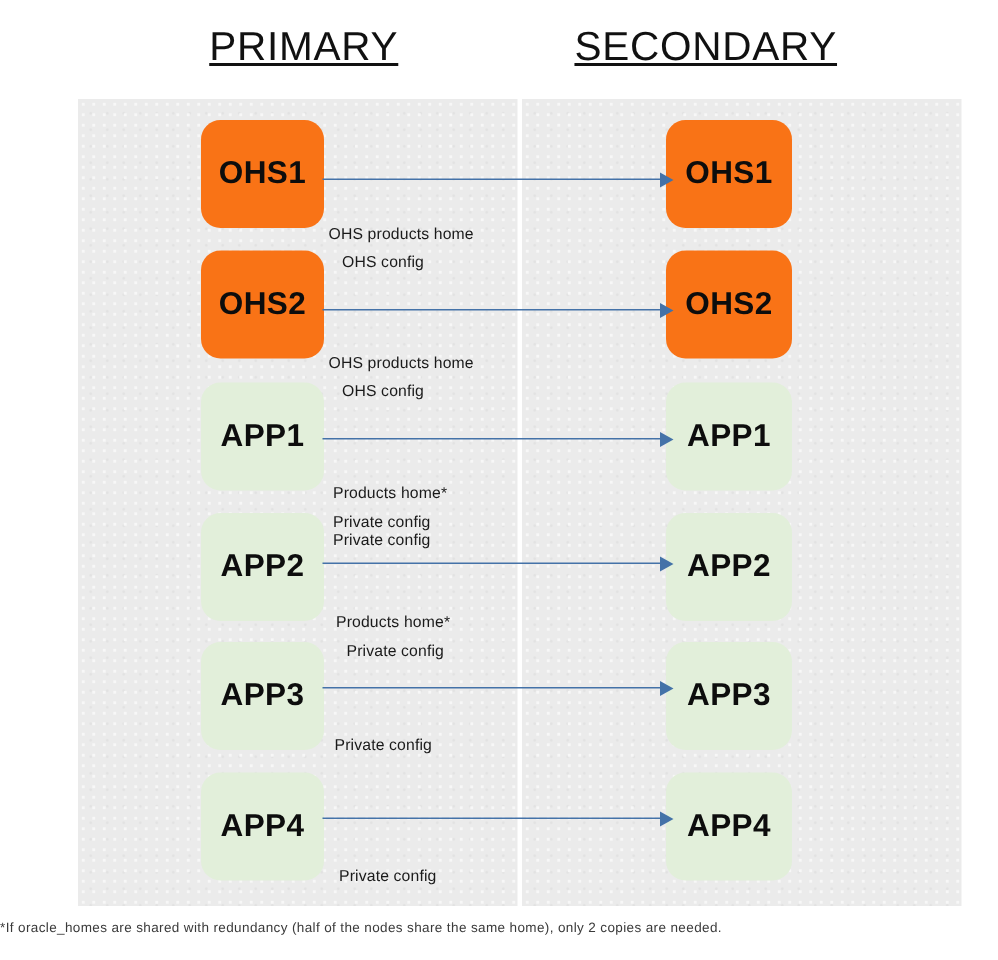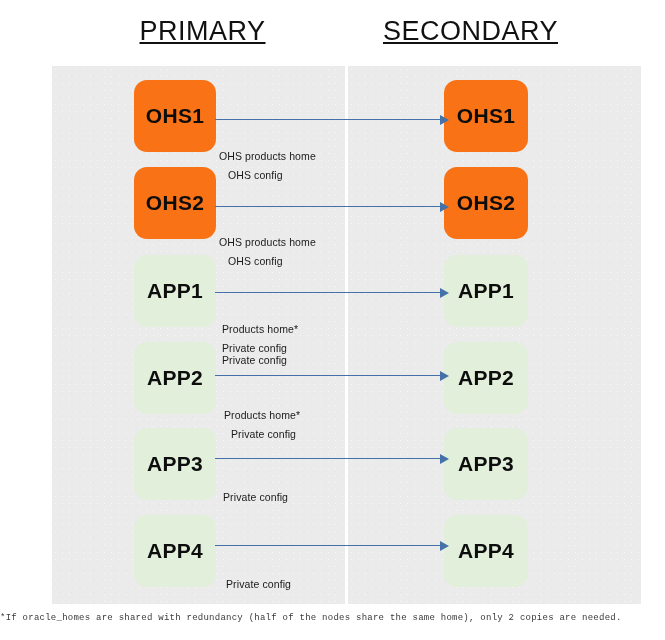--- a/index.html
+++ b/index.html
@@ -89,26 +89,25 @@
     letter-spacing: 0.1px;
     margin-top: 46px;
   }
 
   
   #footnote {
     position: absolute;
     left: 0;
     top: 613px;
     width: 581px;
-    text-align: right;
+    text-align: left;
     font-size: 9px;
     letter-spacing: 0.25px;
     color: #3a3a3a;
     white-space: nowrap;
-    font-family: Liberation Mono, monospace;
   }
 </style>
 </head>
 <body>
 
 <div class="panel" id="panel-primary"></div>
 <div class="panel" id="panel-secondary"></div>
 
 <div class="col-title" id="title-primary">PRIMARY</div>
 

